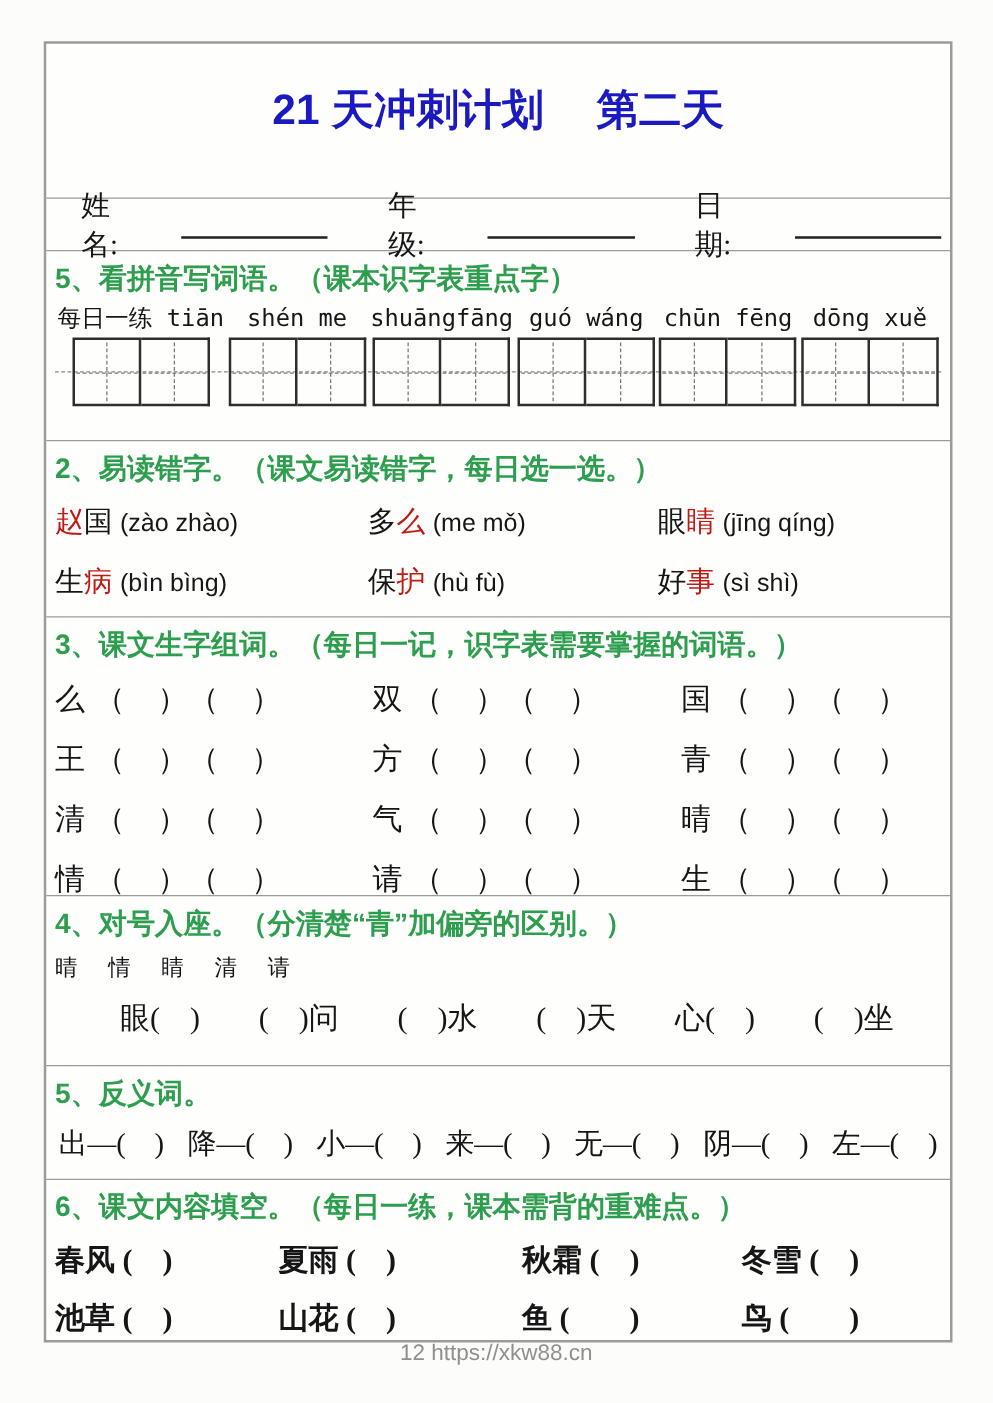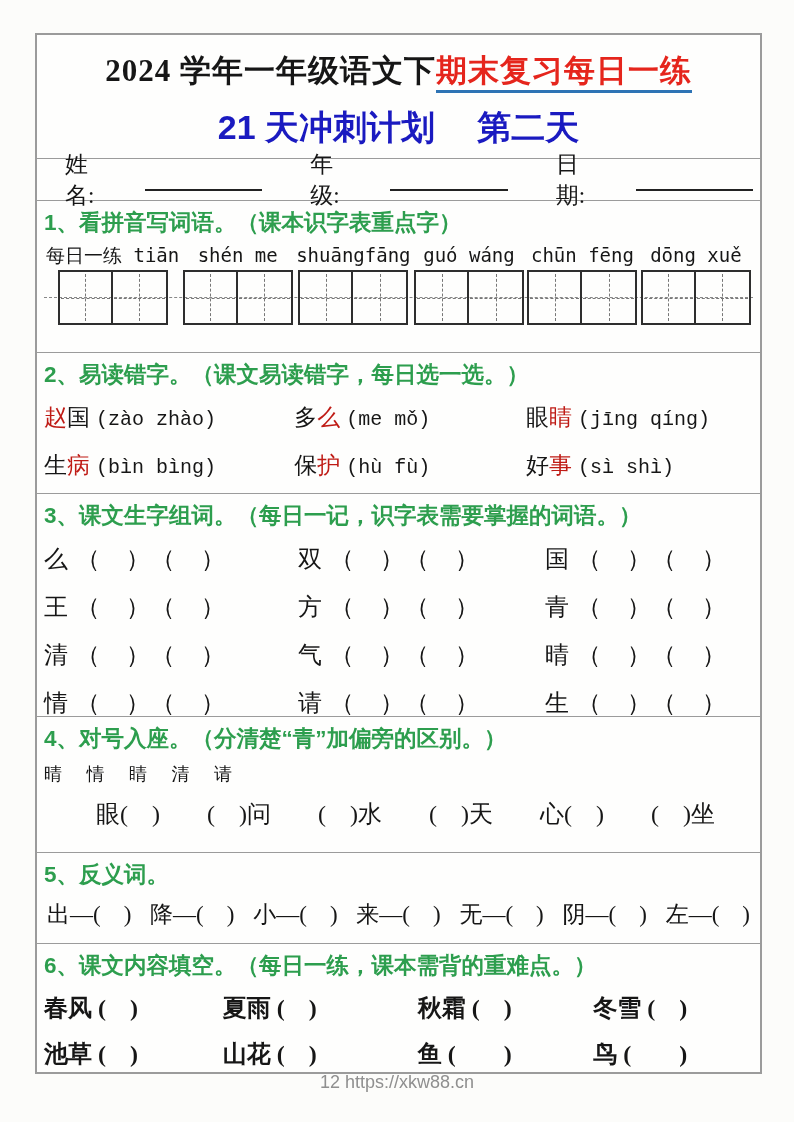--- a/index.html
+++ b/index.html
@@ -38,21 +38,21 @@
   .cell + .cell{border-left:none;}
   .cell::before{content:'';position:absolute;left:50%;top:2px;bottom:2px;border-left:1px dashed #777;}
   .cell::after{content:'';position:absolute;top:50%;left:1px;right:1px;border-top:1px dashed #777;}
   .gridzone::before{content:'';position:absolute;left:0;right:0;top:auto;bottom:27px;border-top:1px dashed #888;}
 
   
   .sec2{height:141px;}
   .s2-grid{display:grid;grid-template-columns:1.08fr 1fr 0.98fr;row-gap:17px;margin-top:12px;font-size:23px;}
   .s2-item{white-space:nowrap;}
   .s2-item .red{color:var(--red-char);}
-  .s2-item .opts{font-family:Liberation Mono, monospace;font-size:20px;margin-left:6px;}
+  .s2-item .opts{font-family:Liberation Sans, sans-serif;font-size:20px;margin-left:6px;}
 
   
   .sec3{height:223px;}
   .s3-grid{display:grid;grid-template-columns:1.05fr 1.02fr 0.86fr;row-gap:16px;margin-top:12px;font-size:24px;}
   .s3-cell{white-space:nowrap;letter-spacing:1px;}
 
   
   .sec4{height:136px;}
   .charbank{text-align:left;font-size:18px;letter-spacing:10px;margin-top:8px;}
   .s4-items{display:flex;justify-content:space-between;padding:0 38px 0 52px;margin-top:12px;font-size:24px;}
@@ -70,39 +70,36 @@
   .footer{position:absolute;left:0;right:0;top:1072px;text-align:center;
     font-family:"Liberation Sans","DejaVu Sans",sans-serif;font-size:18px;color:var(--footer-gray);}
 </style>
 </head>
 <body>
 
 <div class="page">
   <div class="sheet">
 
     <div class="row title-block">
-      <div class="doc-title">
-        <span>2024 学年一年级语文下</span><span class="hl">期末复习每日一练</span>
-      </div>
       <div class="subtitle">
         <span>21 天冲刺计划</span><span class="day">第二天</span>
       </div>
     </div>
 
     <div class="row info-row">
       <span>姓名:</span>
         <span class="blank"></span>
       <span>年级:</span>
         <span class="blank"></span>
       <span>日期:</span>
         <span class="blank"></span>
     </div>
 
     <div class="row sec1">
-      <div class="sec-heading">1、看拼音写词语。（课本识字表重点字）</div>
+      <div class="sec-heading">5、看拼音写词语。（课本识字表重点字）</div>
       <div class="gridzone">
         <div class="pgroup">
           <div class="pin">每日一练 tiān</div>
           <div class="cells">
               <div class="cell"></div>
               <div class="cell"></div>
             </div>
         </div>
         <div class="pgroup">
           <div class="pin">shén  me</div>

